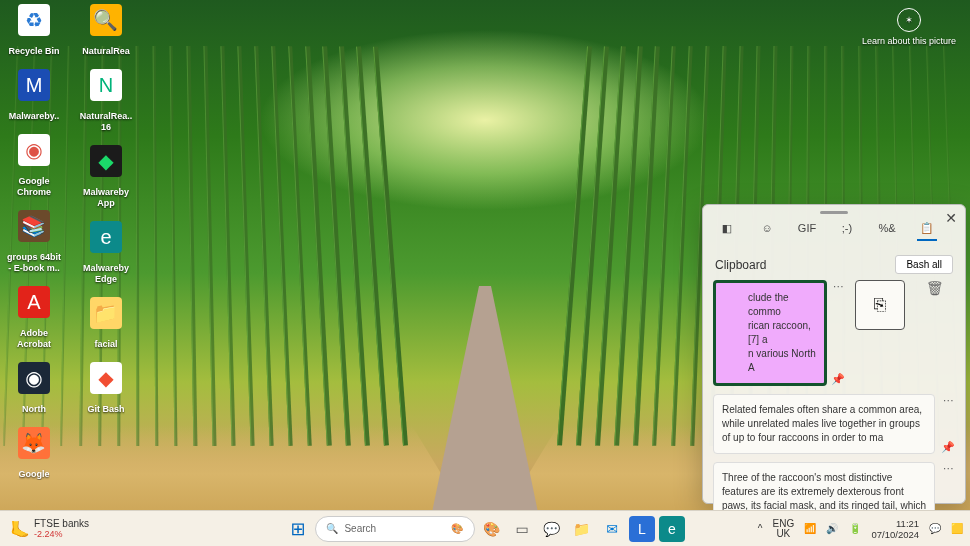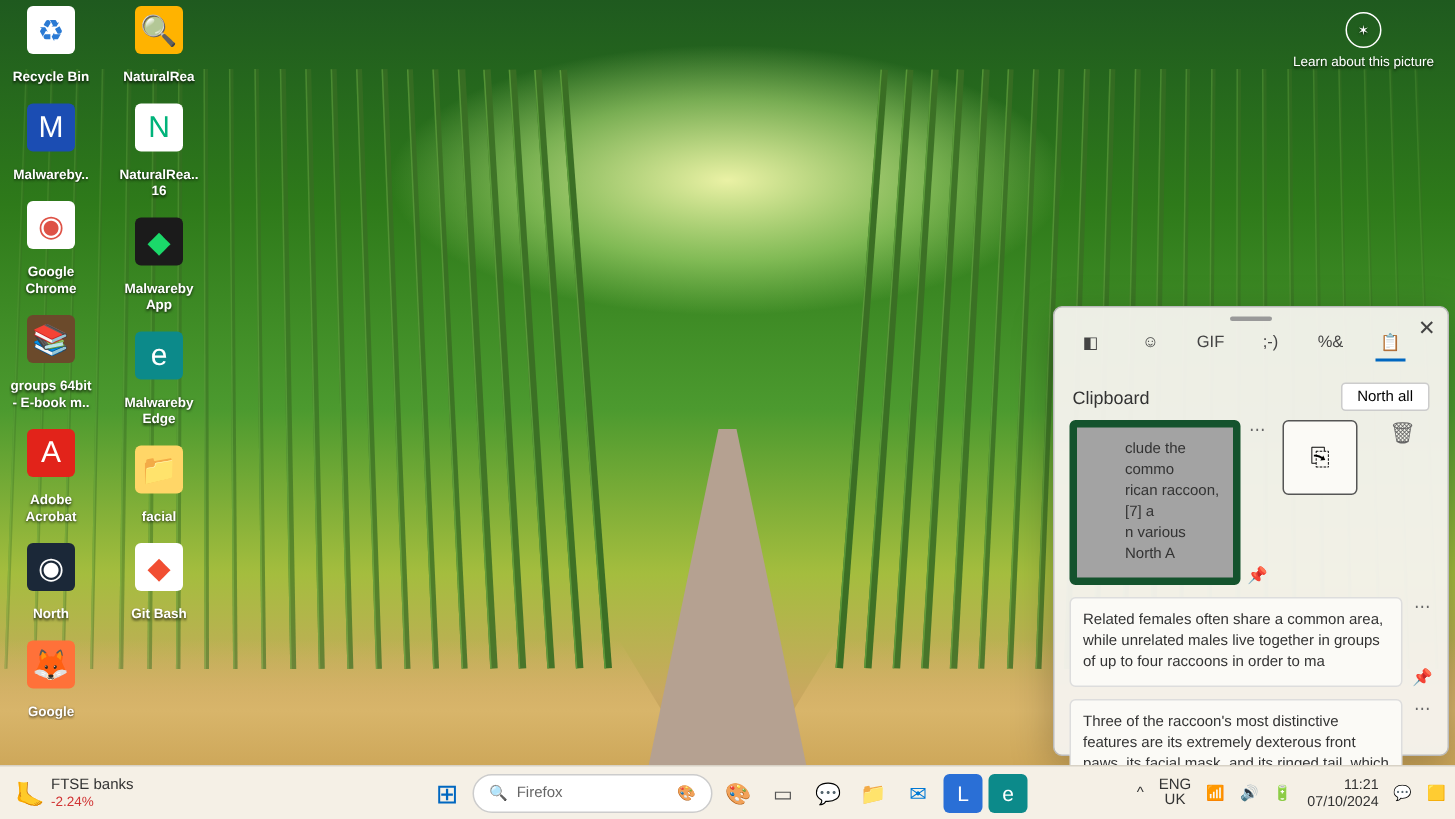--- a/index.html
+++ b/index.html
@@ -46,21 +46,21 @@
 .panel .tabs .active { border-bottom:2px solid #0067c0; }
 .panel .hdr { display:flex; justify-content:space-between; align-items:center;
   padding:6px 12px; }
 .panel .hdr span { font-size:12px; color:#333; }
 .panel .hdr button { font-size:10px; border:1px solid #ccc; background:#fff; border-radius:3px;
   padding:3px 10px; cursor:pointer; }
 .panel .items { padding:0 10px; display:flex; flex-direction:column; gap:8px; }
 .panel .item { display:flex; gap:6px; }
 .panel .card { flex:1; background:#fbfaf6; border:1px solid #ddd; border-radius:4px;
   padding:8px; font-size:10px; line-height:14px; color:#333; white-space:pre-line; }
-.panel .item.sel .card { border:5px solid #14532d; background:#a3a3a3;padding-left:32px; }
+.panel .item.sel .card { border:3px solid #14532d; background:#f0abfc;padding-left:32px; }
 .panel .side { display:flex; flex-direction:column; align-items:center; gap:4px; font-size:11px;
   color:#666; }
 .panel .side .act { cursor:pointer; }
 .panel .bigbtn { width:50px; height:50px; border:1.5px solid #555; background:#fbfaf6;
   border-radius:4px; display:flex; align-items:center; justify-content:center; font-size:16px;
   cursor:pointer; }
 .panel .row1 { display:flex; gap:10px; align-items:flex-start; }
 
 
 .taskbar { position:absolute; bottom:0; left:0; right:0; height:36px; background:#f5f0e6;
@@ -196,21 +196,21 @@
   <div class="tabs" id="ptabs">
       <div>◧</div>
       <div>☺</div>
       <div>GIF</div>
       <div>;-)</div>
       <div>%&amp;</div>
       <div class="active">📋</div>
     </div>
   <div class="hdr">
     <span>Clipboard</span>
-    <button>North all</button>
+    <button>Bash all</button>
   </div>
   <div class="items" id="pitems">
       <div class="item sel row1">
       <div style="flex:1;display:flex;gap:4px">
         <div class="card">clude the commo
 rican raccoon,[7] a
 n various North A</div>
         <div class="side">
           <span class="act">⋯</span>
           <span style="flex:1"></span>
@@ -246,21 +246,21 @@
     <div style="width:18px;height:18px;font-size:16px">🦶</div>
     <div>
       <div>FTSE banks</div>
       <div class="sub" style="color:#d13434">-2.24%</div>
     </div>
   </div>
   <div class="center" id="tbcenter">
       <div class="tbicon" style="color: rgb(0, 103, 192); font-size: 18px;">⊞</div>
       <div class="search">
         <span>🔍</span>
-        <span style="color:#666">Firefox</span>
+        <span style="color:#666">Search</span>
         <span style="margin-left:auto">🎨</span>
       </div>
       <div class="tbicon" style="color: rgb(51, 51, 51);">🎨</div>
       <div class="tbicon" style="color: rgb(85, 85, 85);">▭</div>
       <div class="tbicon" style="color: rgb(98, 100, 167);">💬</div>
       <div class="tbicon" style="color: rgb(245, 194, 66);">📁</div>
       <div class="tbicon" style="color: rgb(0, 120, 212);">✉</div>
       <div class="tbicon" style="background: rgb(42, 111, 214); border-radius: 4px; color: rgb(255, 255, 255);">L</div>
       <div class="tbicon" style="background: rgb(12, 138, 138); border-radius: 4px; color: rgb(255, 255, 255);">e</div>
     </div>

